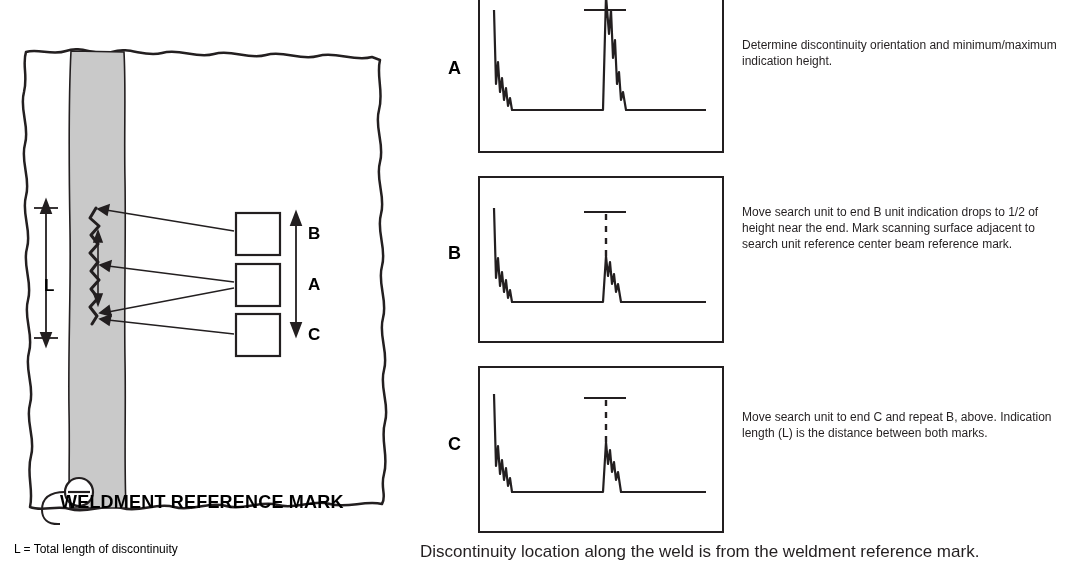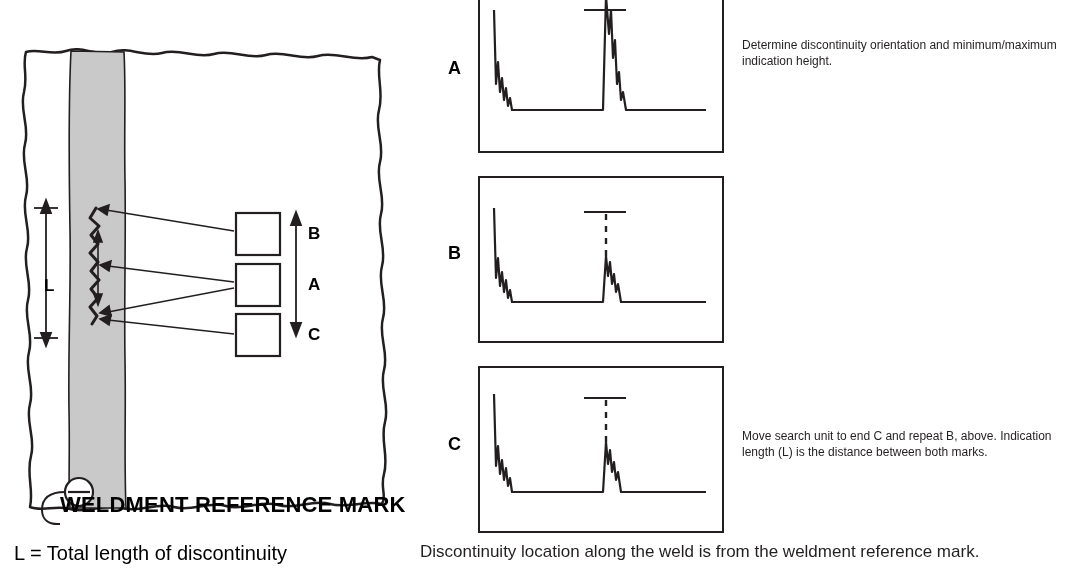--- a/index.html
+++ b/index.html
@@ -36,27 +36,27 @@
     line-height: 1.1;
     color: #000;
   }
   .lbl-b { left: 300px; top: 195px; }
   .lbl-a { left: 300px; top: 246px; }
   .lbl-c { left: 300px; top: 296px; }
   .lbl-L { left: 36px; top: 247px; font-size: 17px; }
 
   #weldment-label {
     left: 60px; top: 492px;
-    font-size: 22px;
+    font-size: 18px;
     font-weight: bold;
     letter-spacing: 0.2px;
   }
   #total-length-note {
     left: 14px; top: 542px;
-    font-size: 20px;
+    font-size: 12px;
   }
 
   
   .scope {
     background: #fff;
     border: 2px solid #231f20;
   }
   .scope-a { left: 478px; top: -14px; width: 242px; height: 163px; }
   .scope-b { left: 478px; top: 176px; width: 242px; height: 163px; }
   .scope-c { left: 478px; top: 366px; width: 242px; height: 163px; }
@@ -70,21 +70,21 @@
   .letter-c { left: 448px; top: 434px; }
 
   
   .note {
     font-size: 12px;
     line-height: 1.33;
     color: #231f20;
   }
   #note-a { left: 742px; top: 38px; width: 320px; }
   #note-b { left: 742px; top: 205px; width: 320px; }
-  #note-c { left: 742px; top: 410px; width: 326px; margin-top: 19px; }
+  #note-c { left: 742px; top: 410px; width: 326px; }
 
   #footer-note {
     left: 420px; top: 542px;
     font-size: 17px;
     color: #231f20;
   }
 </style>
 </head>
 <body>
 
@@ -187,20 +187,21 @@
       <path d="M14,30 L16,100 L18,80 L20,108 L22,94 L24,114 L26,102 L28,120
                L30,112 L32,124 L120,124
                L123,124 L126,78 L128,98 L130,84 L132,106 L134,96 L136,114 L138,106
                L141,124 L226,124" fill="none" stroke="#231f20" stroke-width="2.2" stroke-linejoin="round"></path>
 
       <line x1="126" y1="36" x2="126" y2="82" stroke="#231f20" stroke-width="2.4" stroke-dasharray="6 6"></line>
       <line x1="104" y1="34" x2="146" y2="34" stroke="#231f20" stroke-width="1.8"></line>
     </svg>
   </div>
   <div class="abs scope-letter letter-b">B</div>
+  <div class="abs note" id="note-b">Move search unit to end B unit indication drops to 1/2 of height near the end. Mark scanning surface adjacent to search unit reference center beam reference mark.</div>
 
   <div class="abs scope scope-c">
     <svg width="238" height="159" viewBox="0 0 238 159" xmlns="http://www.w3.org/2000/svg">
       <path d="M14,26 L16,98 L18,78 L20,106 L22,92 L24,112 L26,100 L28,118
                L30,110 L32,124 L120,124
                L123,124 L126,74 L128,96 L130,82 L132,104 L134,94 L136,112 L138,104
                L141,124 L226,124" fill="none" stroke="#231f20" stroke-width="2.2" stroke-linejoin="round"></path>
       <line x1="126" y1="32" x2="126" y2="78" stroke="#231f20" stroke-width="2.4" stroke-dasharray="6 6"></line>
       <line x1="104" y1="30" x2="146" y2="30" stroke="#231f20" stroke-width="1.8"></line>
     </svg>

